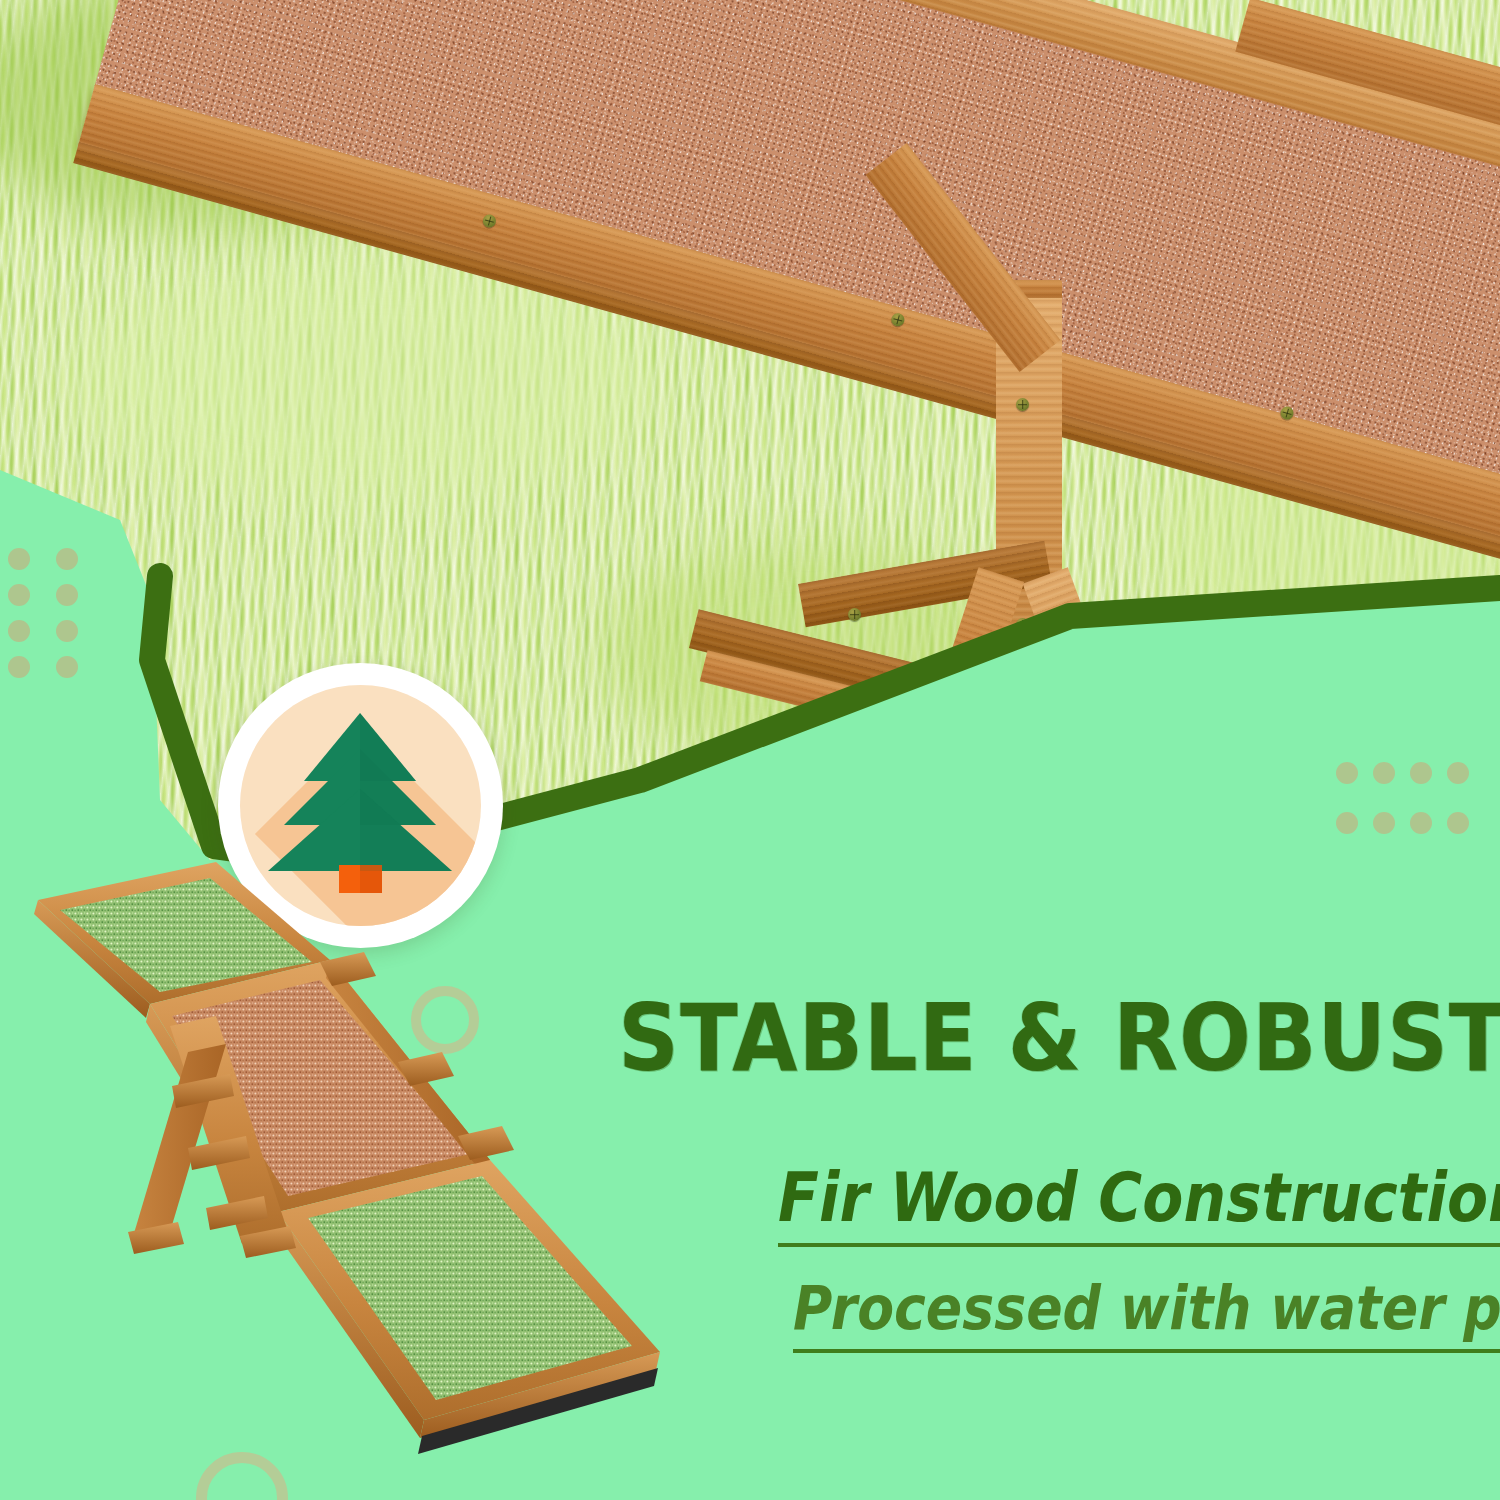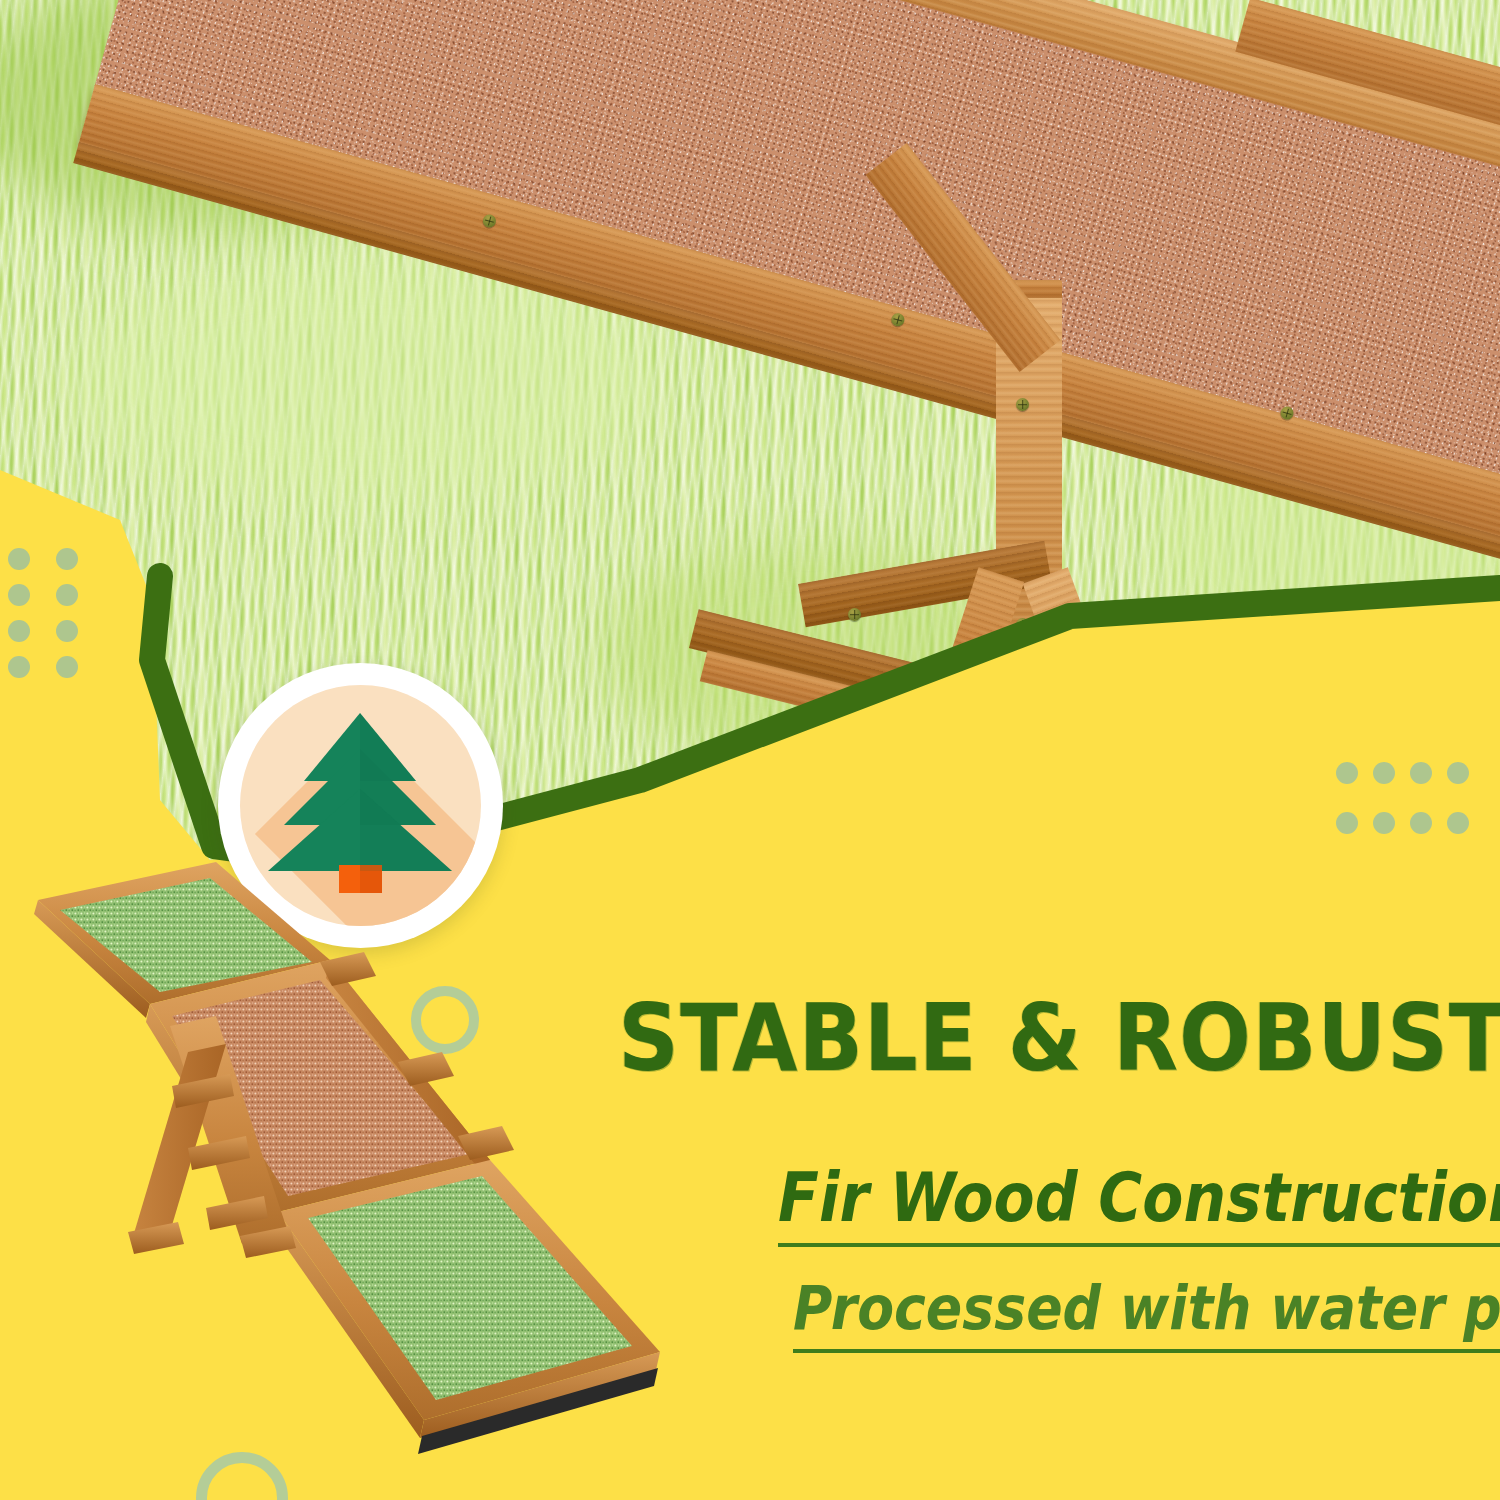--- a/index.html
+++ b/index.html
@@ -9,21 +9,21 @@
   }
   body {
     font-family: "Liberation Sans", sans-serif;
   }
 
   #stage {
     position: relative;
     width: 1500px;
     height: 1500px;
     overflow: hidden;
-    background: #fde047;
+    background: #86efac;
   }
 
   
   .dot-grid { position: absolute; display: grid; }
   .dot {
     width: 22px; height: 22px;
     border-radius: 50%;
     background: #aec68e;
   }
   #dots-left {

